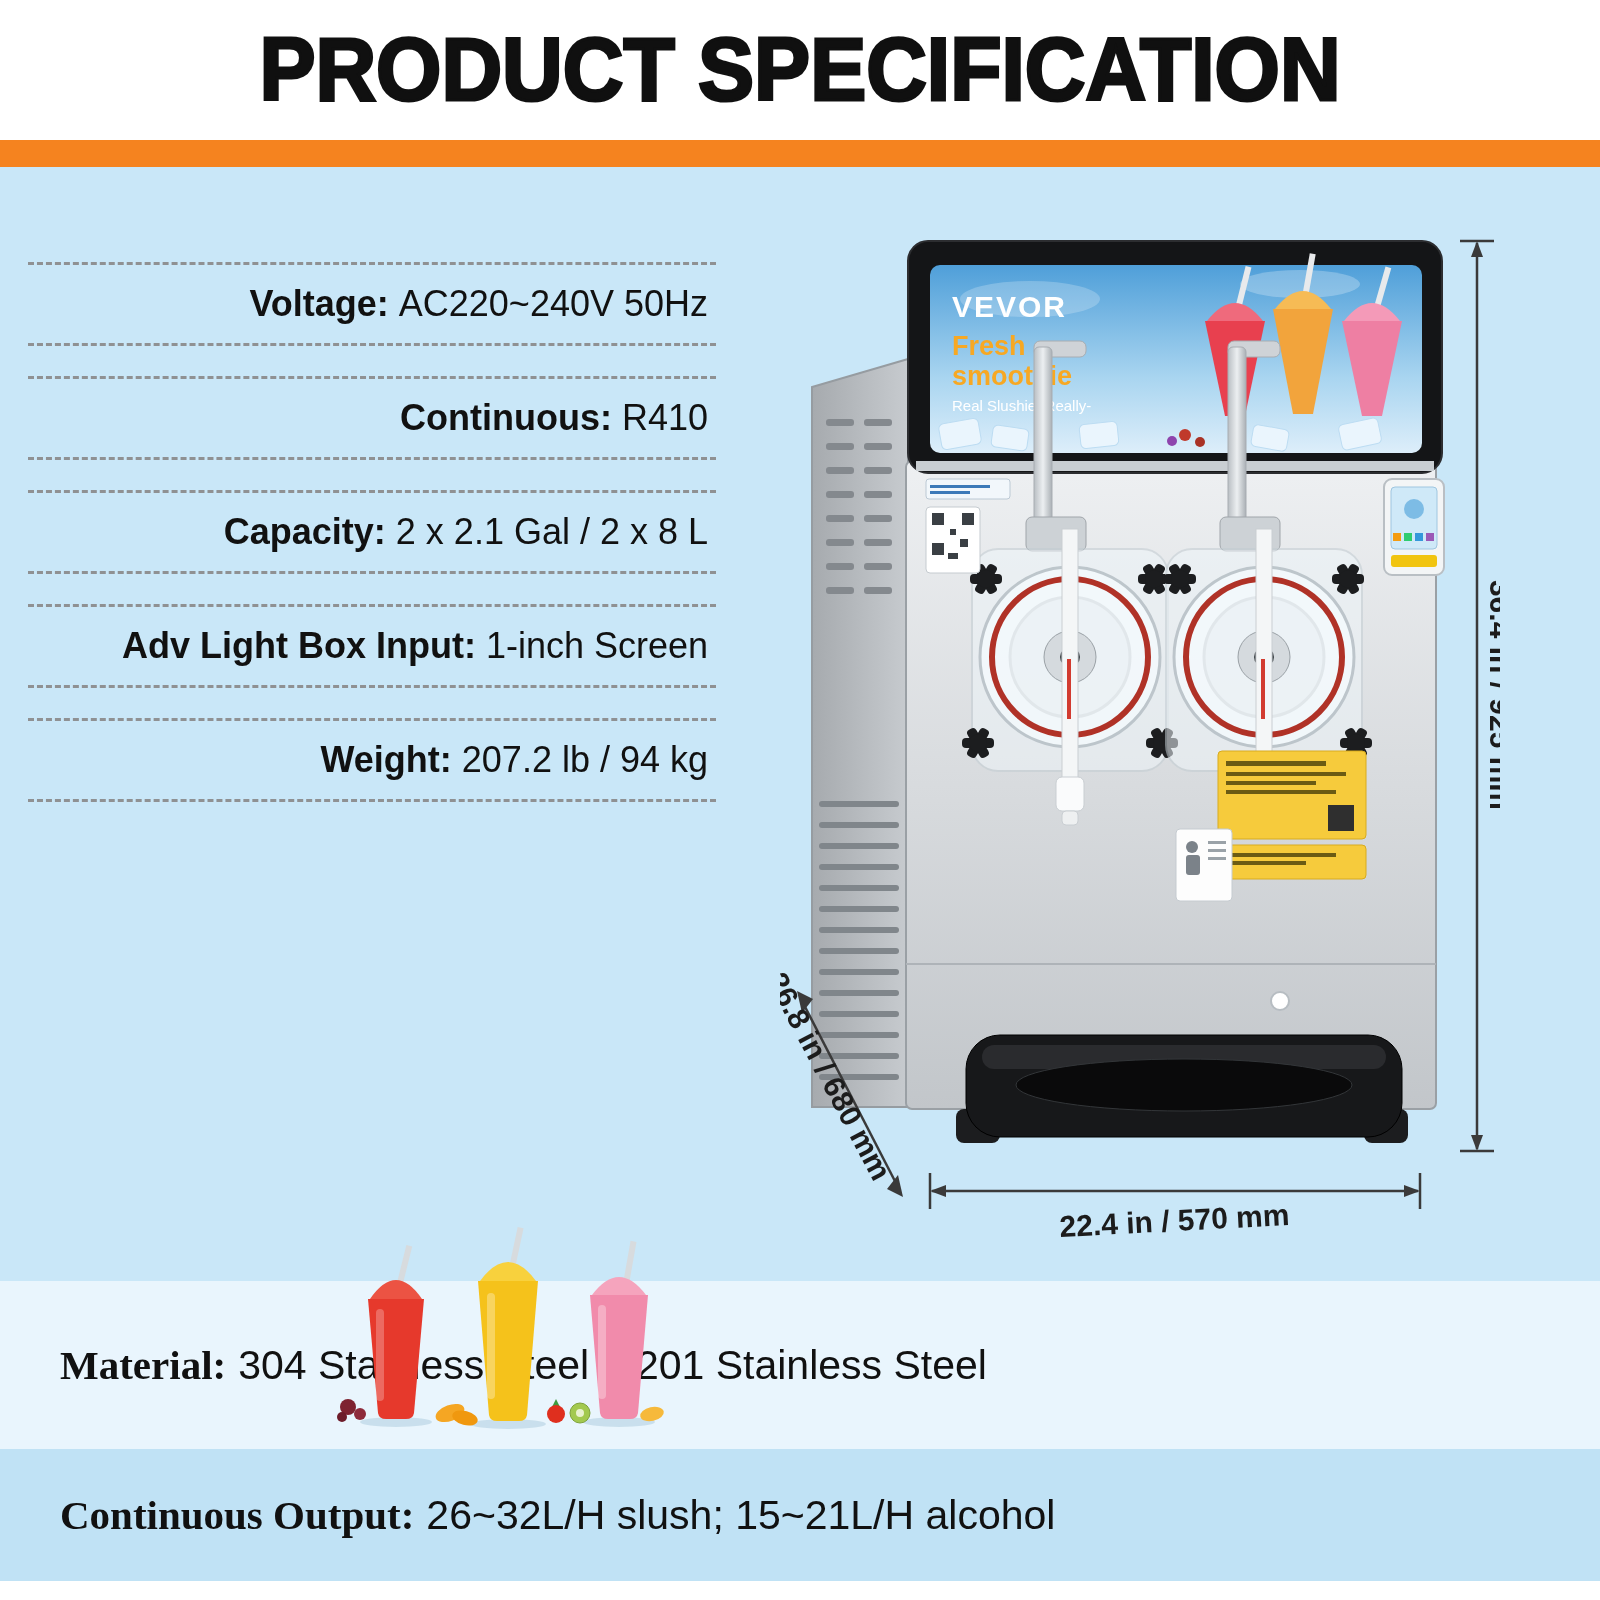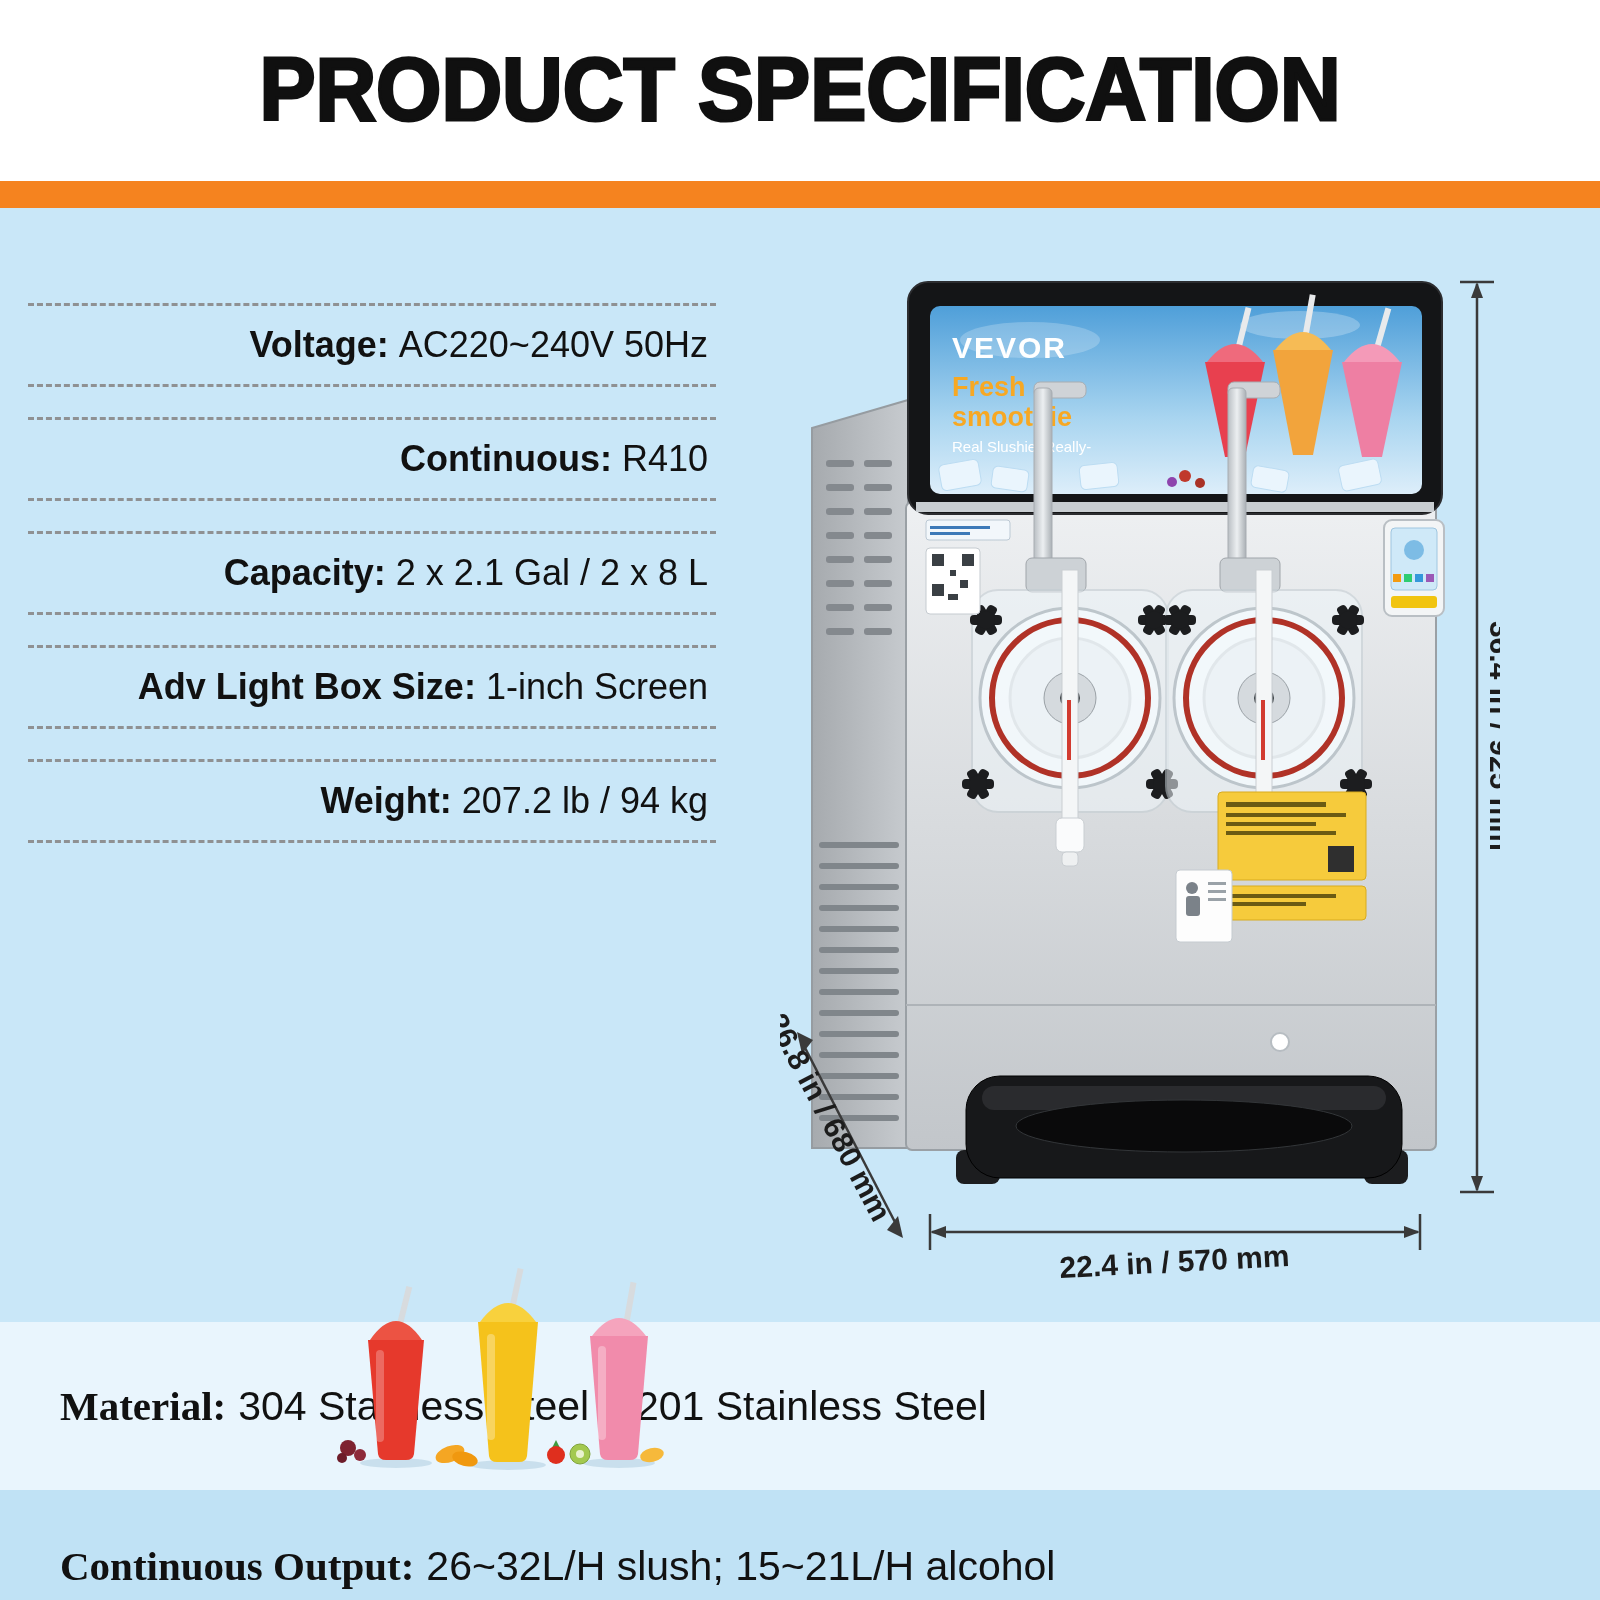--- a/index.html
+++ b/index.html
@@ -3,21 +3,21 @@
 <meta charset="utf-8">
 <style>
   html,body{margin:0;padding:0;}
   body{
     width:1600px;height:1600px;overflow:hidden;position:relative;
     font-family:"Liberation Sans",sans-serif;background:#ffffff;
   }
   .canvas{position:absolute;inset:0;}
 
   
-  .header{height:181px;background:#ffffff;display:flex;align-items:center;justify-content:center;}
+  .header{height:140px;background:#ffffff;display:flex;align-items:center;justify-content:center;}
   .header h1{
     margin:0;font-size:84px;font-weight:bold;letter-spacing:0px;color:#101010;
     -webkit-text-stroke:3px #101010;transform:scaleY(1.05);
   }
   .accent-bar{height:27px;background:#F5831F;}
 
   
   .main{position:relative;height:1114px;background:#C9E7F8;}
 
   
@@ -32,21 +32,21 @@
   .spec-value{font-weight:normal;}
 
   
   .machine-svg{position:absolute;left:780px;top:62px;width:720px;height:1010px;}
   .glasses-svg{position:absolute;left:330px;top:1050px;width:360px;height:215px;}
   svg text{font-family:"Liberation Sans",sans-serif;}
 
   
   .band{display:flex;align-items:center;padding-left:60px;box-sizing:border-box;}
   .band-material{height:168px;background:#E9F5FD;}
-  .band-output{height:151px;background:#C0E2F5;}
+  .band-output{height:132px;background:#C0E2F5;}
   .band-text{margin:0;font-size:41px;color:#111;white-space:nowrap;}
   .band-text .b{font-weight:bold;margin-right:12px;font-family:Liberation Serif, serif;}
 </style>
 </head>
 <body>
 
 <div class="canvas">
 
   <div class="header">
     <h1>PRODUCT SPECIFICATION</h1>
@@ -59,21 +59,21 @@
       <div class="spec-row">
         <span class="spec-label">Voltage:</span><span class="spec-value">AC220~240V 50Hz</span>
       </div>
       <div class="spec-row">
         <span class="spec-label">Continuous:</span><span class="spec-value">R410</span>
       </div>
       <div class="spec-row">
         <span class="spec-label">Capacity:</span><span class="spec-value">2 x 2.1 Gal / 2 x 8 L</span>
       </div>
       <div class="spec-row">
-        <span class="spec-label">Adv Light Box Size:</span><span class="spec-value">1-inch Screen</span>
+        <span class="spec-label">Adv Light Box Input:</span><span class="spec-value">1-inch Screen</span>
       </div>
       <div class="spec-row">
         <span class="spec-label">Weight:</span><span class="spec-value">207.2 lb / 94 kg</span>
       </div>
     </div>
 
     <svg class="machine-svg" viewBox="0 0 720 1010">
       <defs>
         <linearGradient id="bodyG" x1="0" y1="0" x2="0" y2="1">
           <stop offset="0" stop-color="#eef0f2"></stop>

